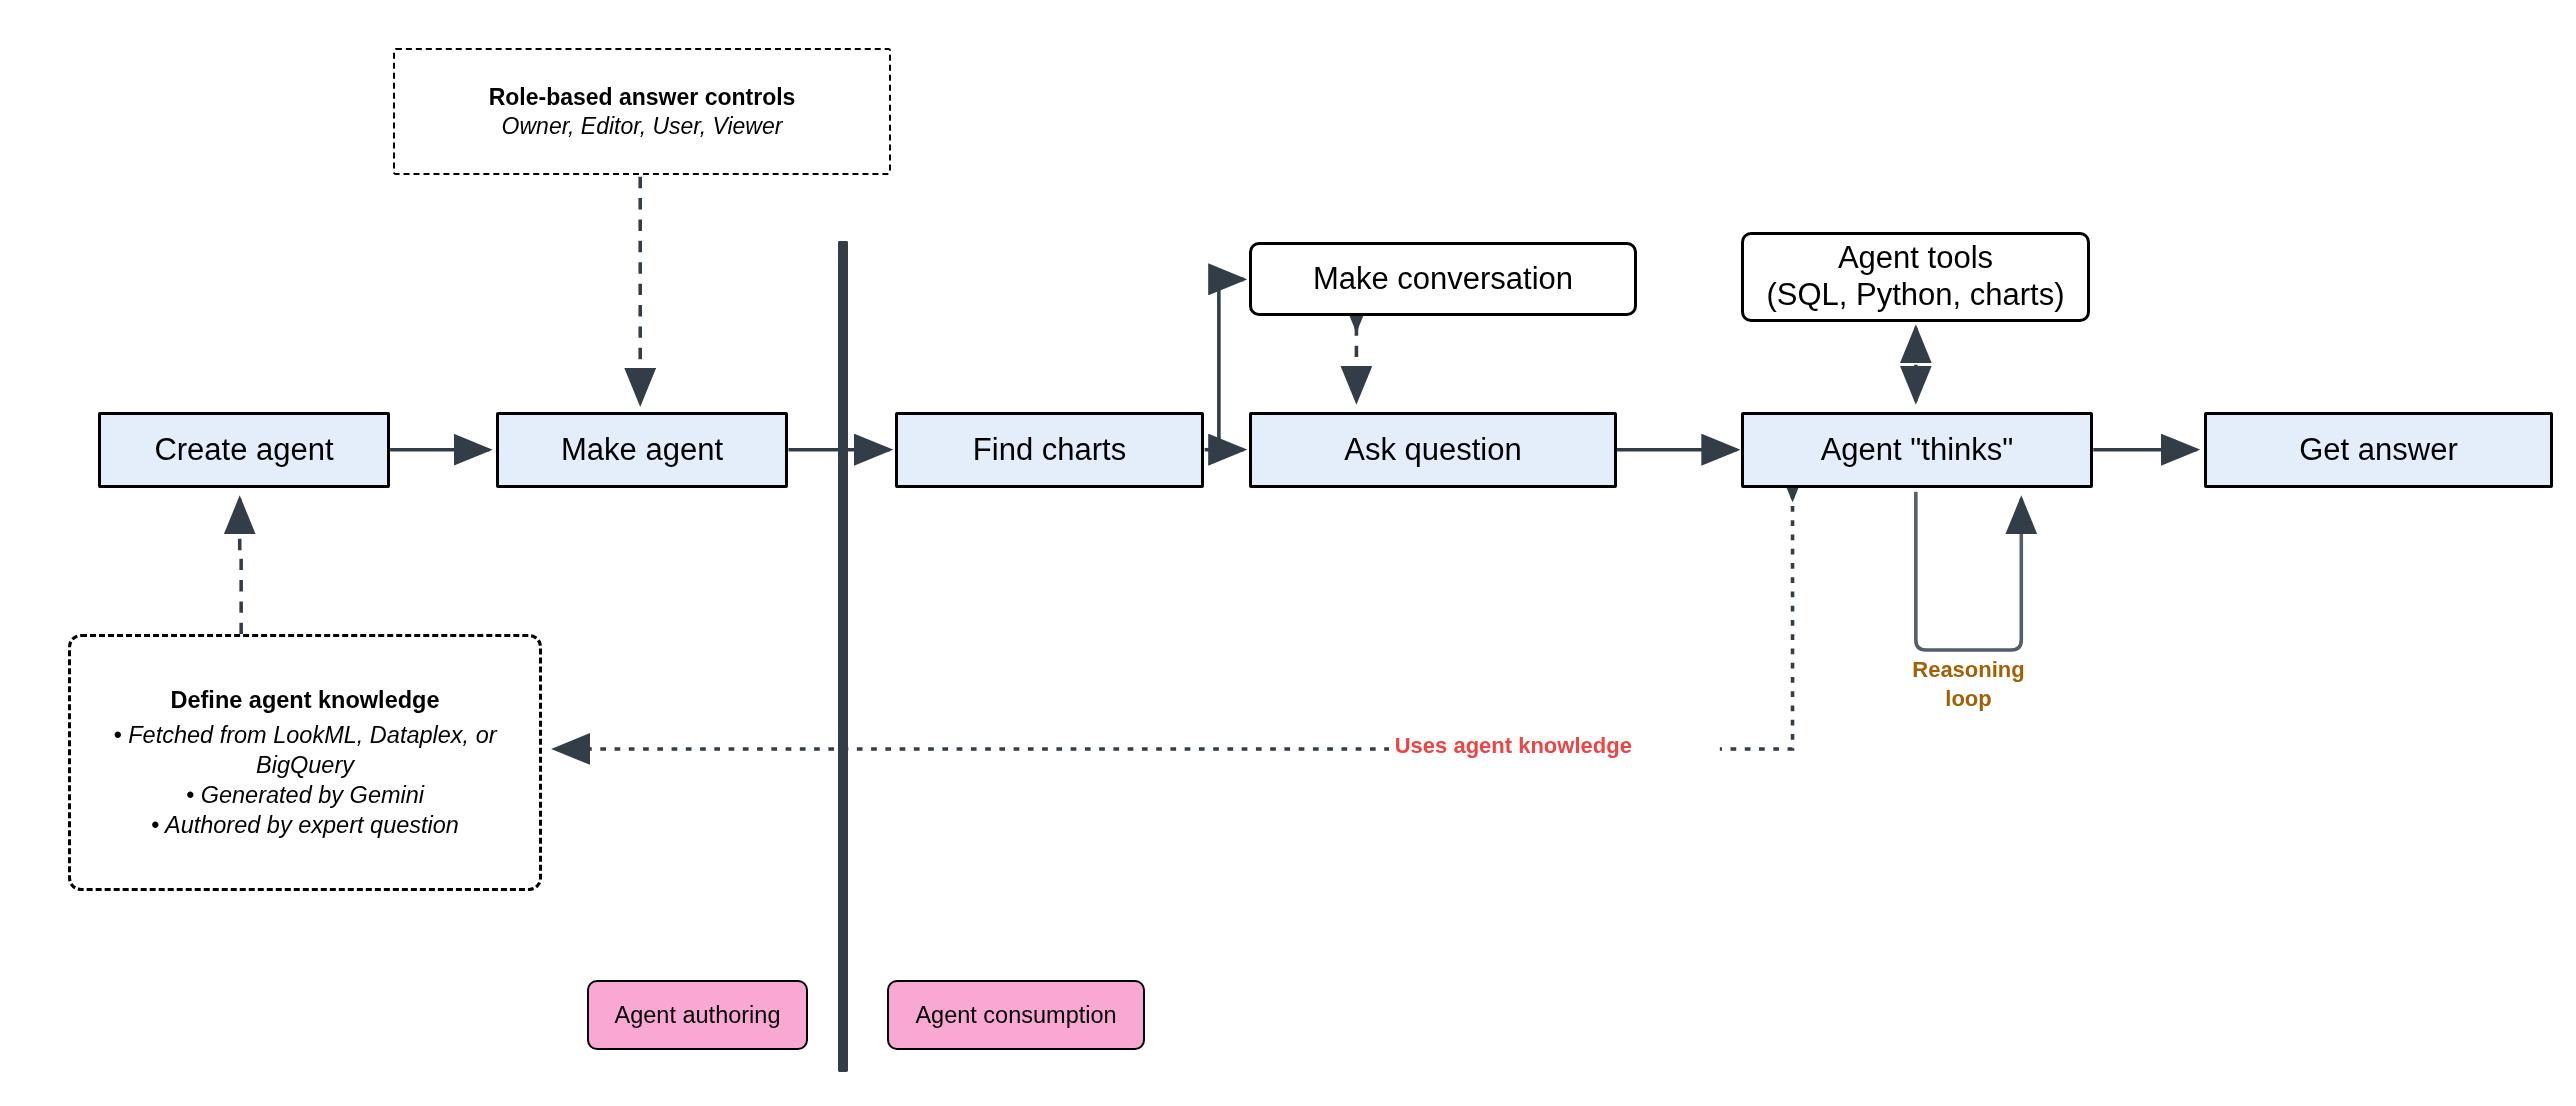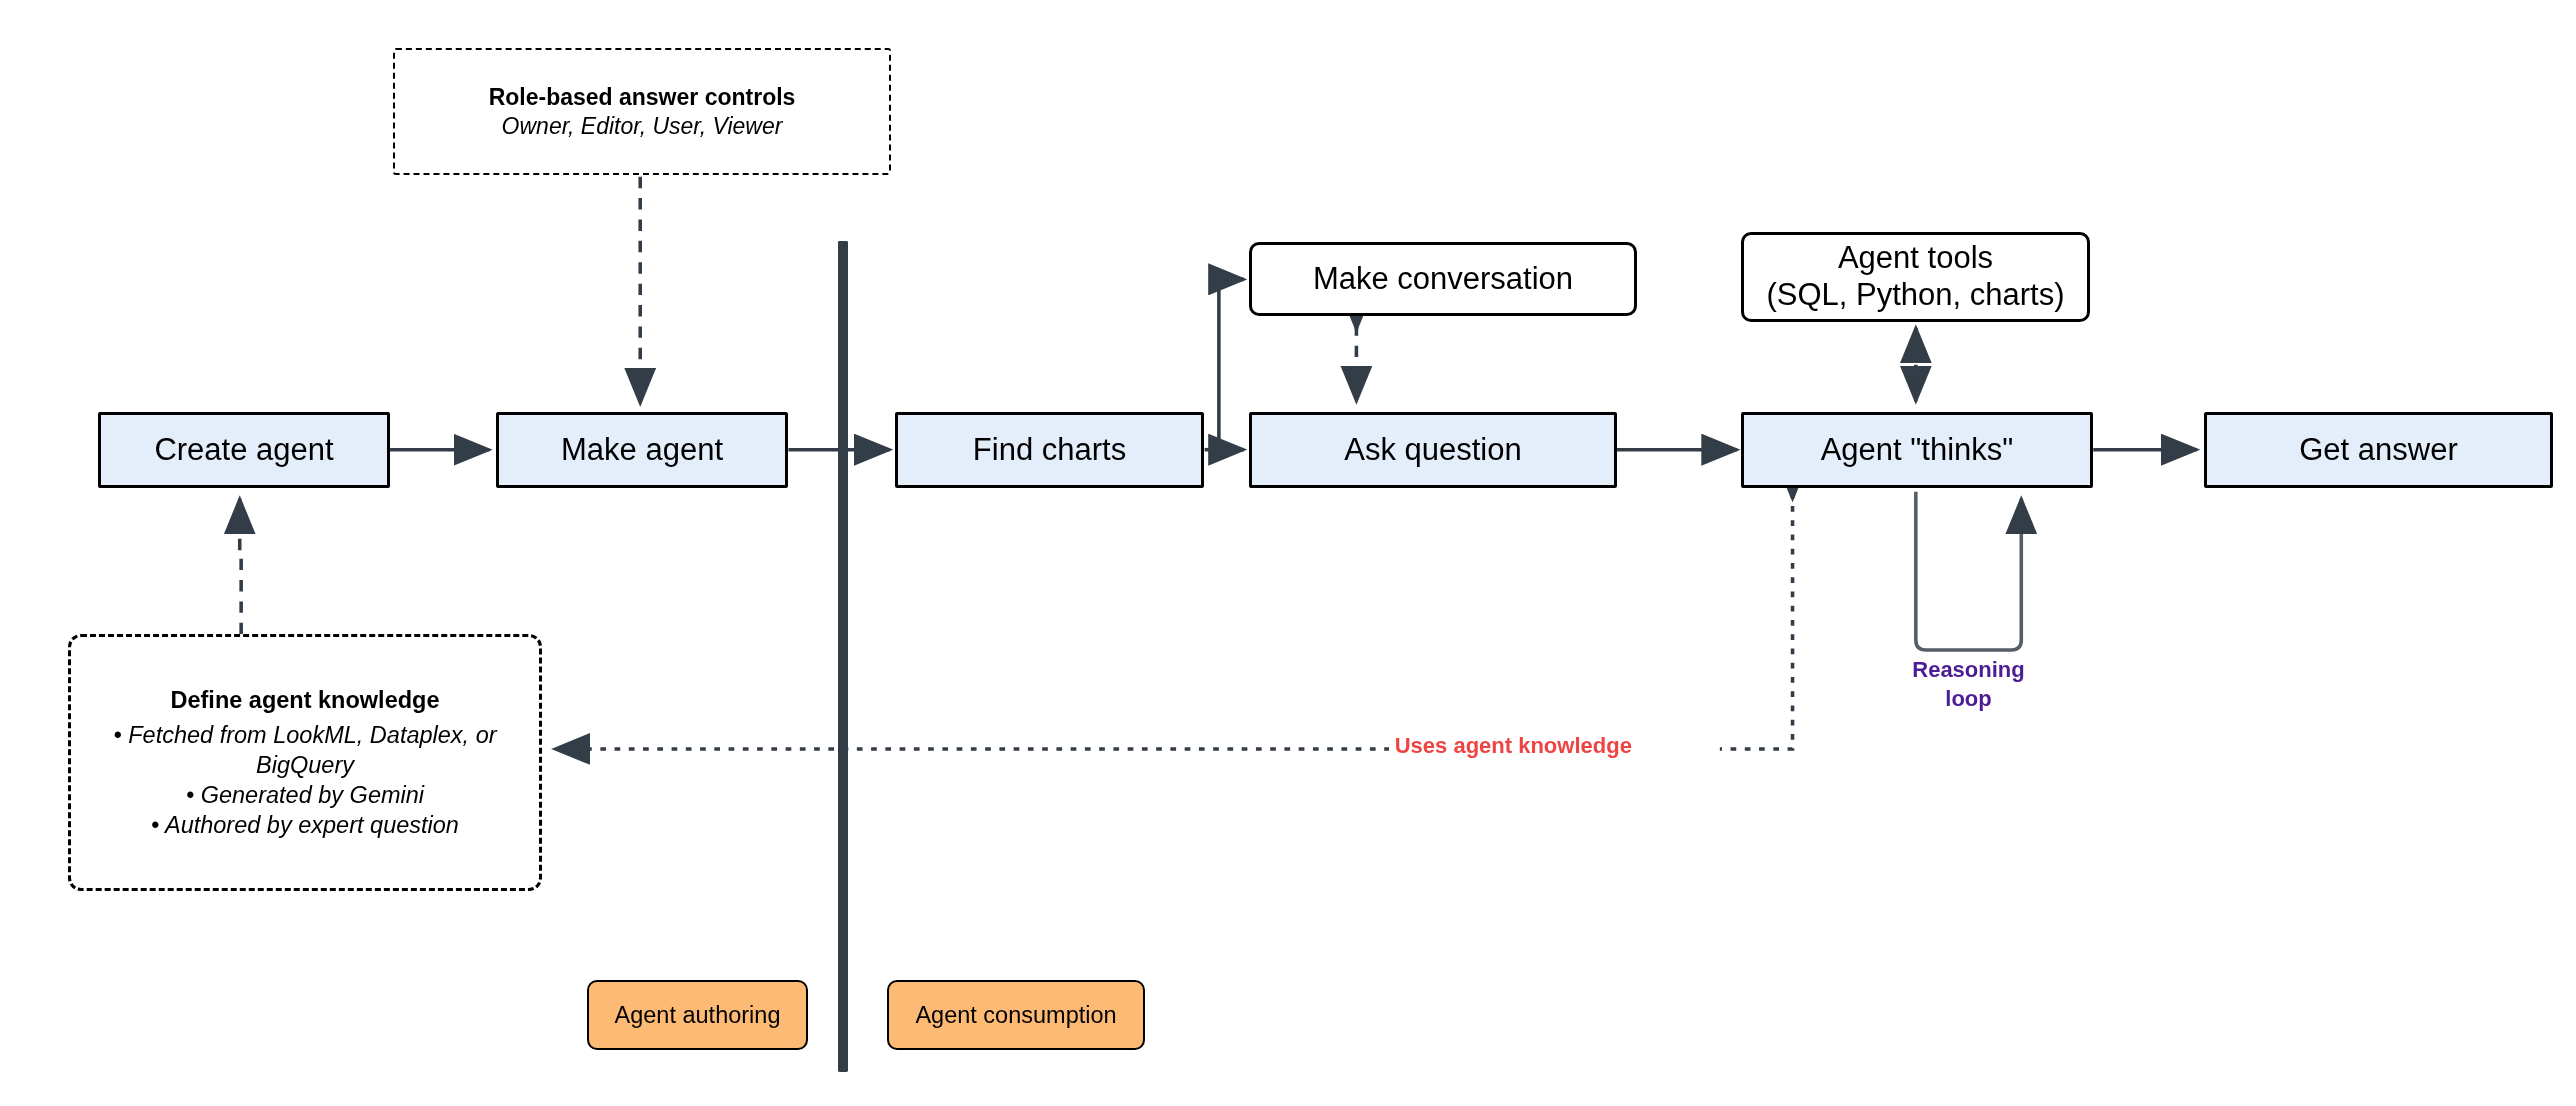--- a/index.html
+++ b/index.html
@@ -4,31 +4,31 @@
 <style>
   html,body{margin:0;padding:0;background:#ffffff;}
   body{width:2576px;height:1106px;font-family:"Liberation Sans",sans-serif;overflow:hidden;}
   #stage{position:relative;width:2576px;height:1106px;background:#fff;}
   svg#wires{position:absolute;inset:0;width:2576px;height:1106px;}
 
   .node{position:absolute;box-sizing:border-box;display:flex;flex-direction:column;
         align-items:center;justify-content:center;text-align:center;color:#000;}
   .proc{background:#e4eefb;border:3.6px solid #000;border-radius:2px;font-size:31px;line-height:1.15;}
   .plain{background:#ffffff;border:3.6px solid #000;border-radius:10px;font-size:31px;line-height:1.18;}
-  .legend{background:#fdba74;border:2.9px solid #000;border-radius:10px;font-size:23.5px;}
+  .legend{background:#f9a8d4;border:2.9px solid #000;border-radius:10px;font-size:23.5px;}
   .note{background:#ffffff;border:2.1px dashed #000;border-radius:2.9px;}
   .note-strong{background:#ffffff;border:3.6px dashed #000;border-radius:13px;}
   .note .t1{font-weight:bold;font-size:23px;line-height:1.25;}
   .note .t2{font-style:italic;font-size:23px;line-height:1.25;}
   .note-strong .t1{font-weight:bold;font-size:23.5px;line-height:1.3;margin-bottom:4.3px;}
   .note-strong .t2{font-style:italic;font-size:23.5px;line-height:1.28;}
   .divider{position:absolute;background:#333d47;border-radius:1.4px;}
   .wlabel{position:absolute;font-weight:bold;font-size:22px;color:#ef4444;background:#fff;
           padding:0 5.7px;white-space:nowrap;}
-  .loop-label{position:absolute;font-weight:bold;font-size:22px;color:#4c1d95;
+  .loop-label{position:absolute;font-weight:bold;font-size:22px;color:#a16207;
               text-align:center;line-height:1.3;}
 </style>
 </head>
 <body>
 
 <div id="stage">
 
   <svg id="wires" viewBox="0 0 3614 1552" xmlns="http://www.w3.org/2000/svg">
     <defs>
       <marker id="ah" markerWidth="11" markerHeight="9" refX="10" refY="4.5" orient="auto">

